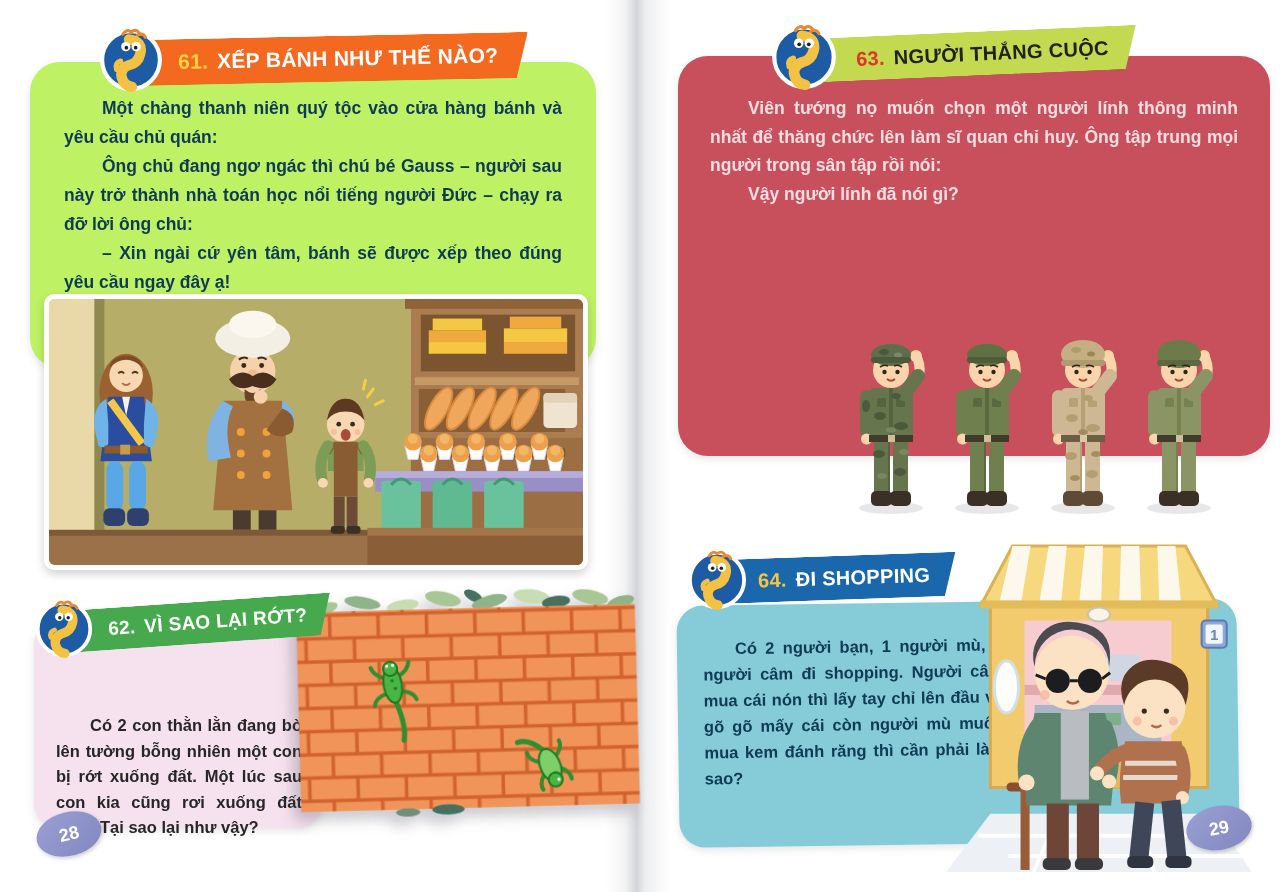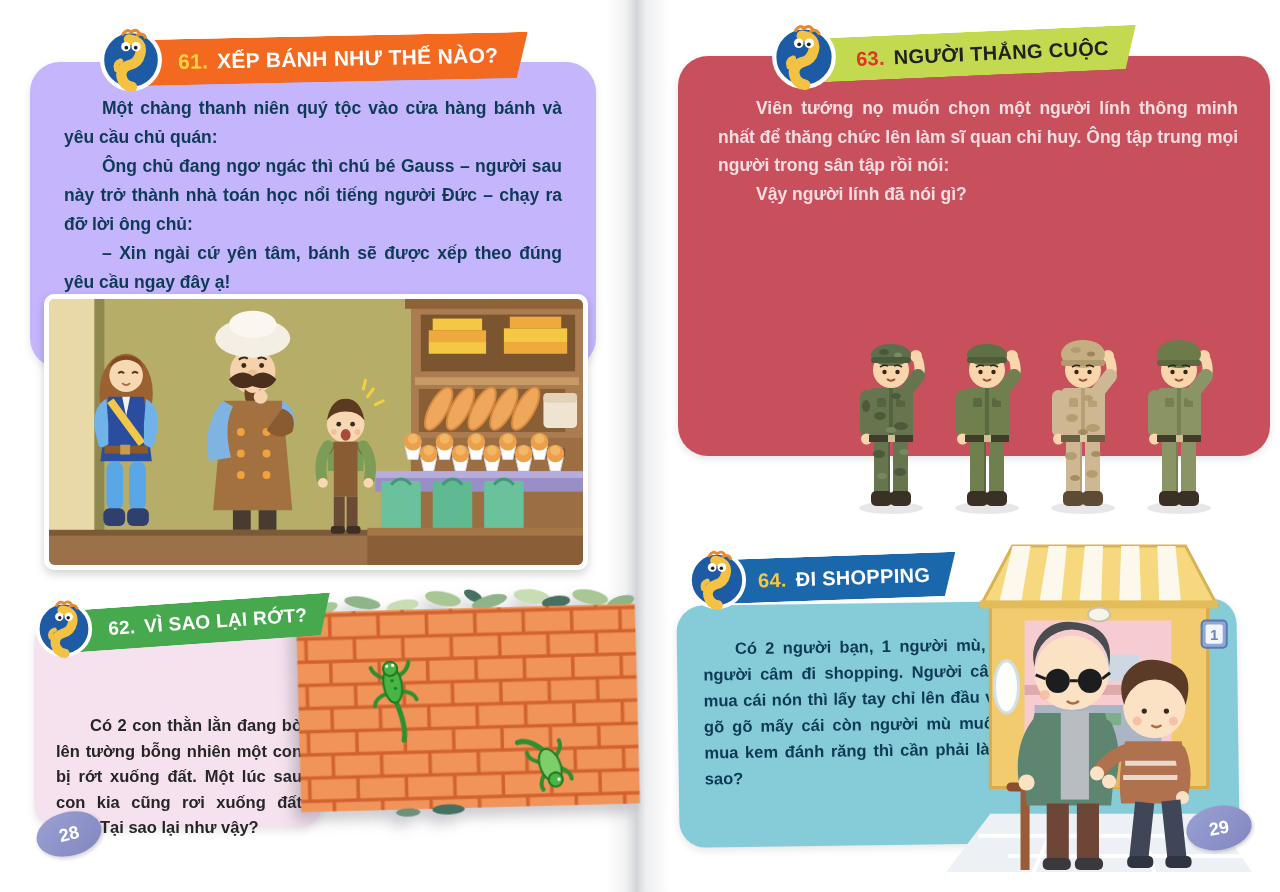--- a/index.html
+++ b/index.html
@@ -6,32 +6,32 @@
   body{
     width:1280px;height:892px;position:relative;overflow:hidden;
     background:#ffffff;
     font-family:"Liberation Sans","DejaVu Sans",sans-serif;
   }
   .spine{
     position:absolute;left:606px;top:0;width:64px;height:892px;z-index:0;
     background:linear-gradient(to right,rgba(255,255,255,0) 0%,rgba(125,130,140,0.10) 30%,rgba(110,115,128,0.30) 48%,rgba(150,155,168,0.16) 62%,rgba(255,255,255,0) 100%);
   }
   .panel{position:absolute;z-index:1;box-shadow:0 3px 8px rgba(0,0,0,0.10);}
-  .panel-61{left:30px;top:62px;width:566px;height:306px;background:#c4b5fd;border-radius:30px;}
+  .panel-61{left:30px;top:62px;width:566px;height:306px;background:#bef264;border-radius:30px;}
   .panel-62{left:34px;top:620px;width:288px;height:208px;background:#f6e2ee;border-radius:24px;}
   .panel-63{left:678px;top:56px;width:592px;height:400px;background:#c8505c;border-radius:30px;}
   .panel-64{left:678px;top:602px;width:560px;height:242px;background:#85ccd8;border-radius:26px;transform:rotate(-0.8deg);}
 
   .body-text p{margin:0;text-align:justify;font-weight:600;}
   .t61{padding:32px 34px 0 34px;color:#0f3a55;font-size:17.5px;line-height:29px;}
   .t61 p{text-indent:38px;}
   .t62{padding:52px 20px 0 22px;color:#262626;font-size:16.5px;line-height:25.5px;}
   .t62 p{text-indent:34px;margin-top:41px;}
   .t63{padding:38px 32px 0 32px;color:#f2dee1;font-size:17.5px;line-height:28.5px;}
-  .t63 p{text-indent:38px;margin-left:8px;}
+  .t63 p{text-indent:38px;}
   .t64{width:300px;padding:30px 0 0 26px;color:#0f3a55;font-size:16.5px;line-height:26px;}
   .t64 p{text-indent:32px;}
 
   .banner{
     position:absolute;z-index:3;display:inline-flex;align-items:center;
     color:#fff;font-weight:bold;letter-spacing:0.3px;white-space:nowrap;
     clip-path:polygon(0 0,100% 0,calc(100% - 12px) 100%,0 100%);
     box-shadow:2px 3px 4px rgba(0,0,0,0.18);
   }
   .banner .num{margin-right:9px;}

